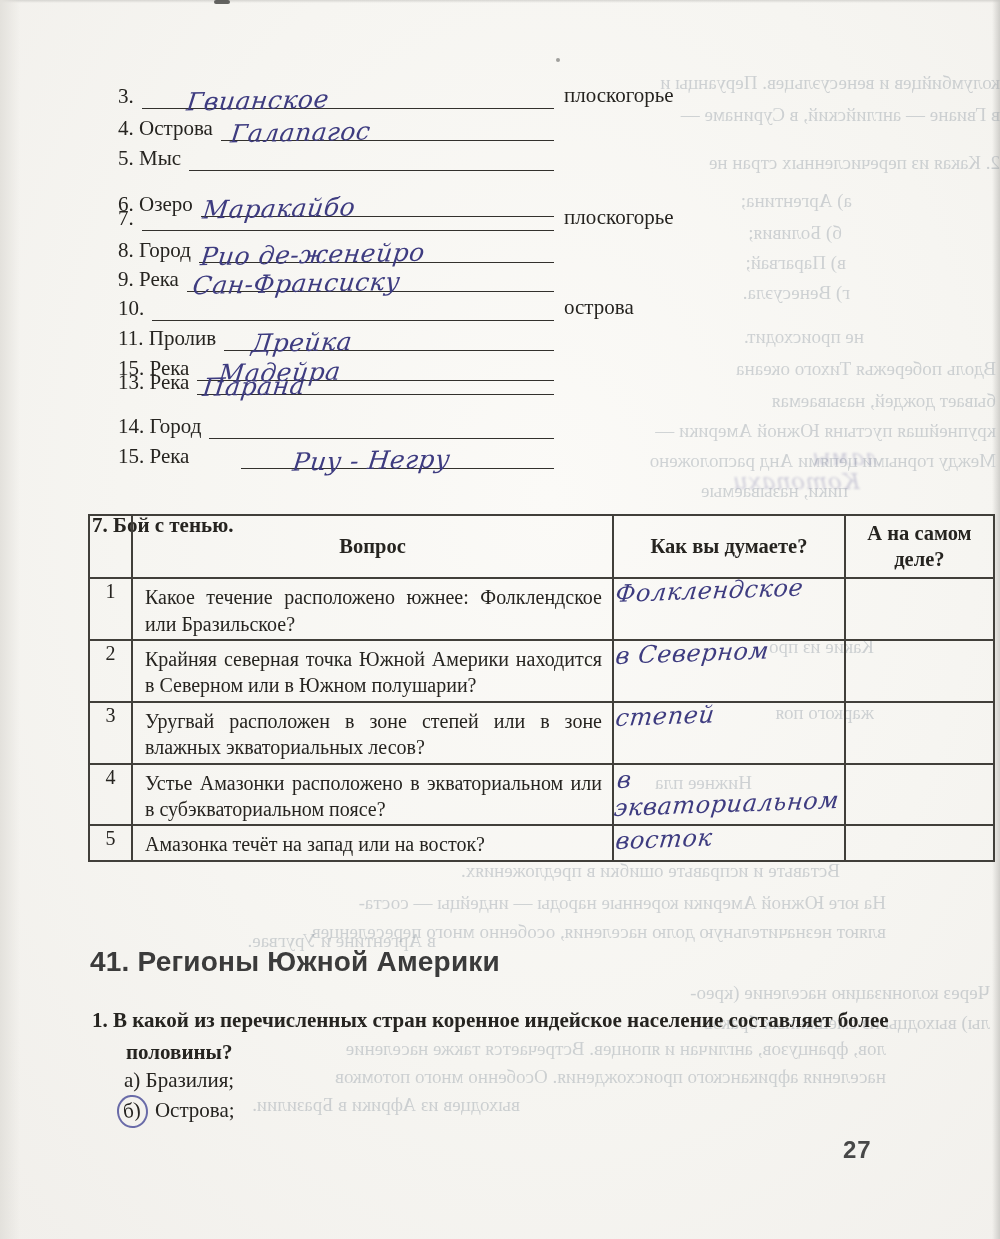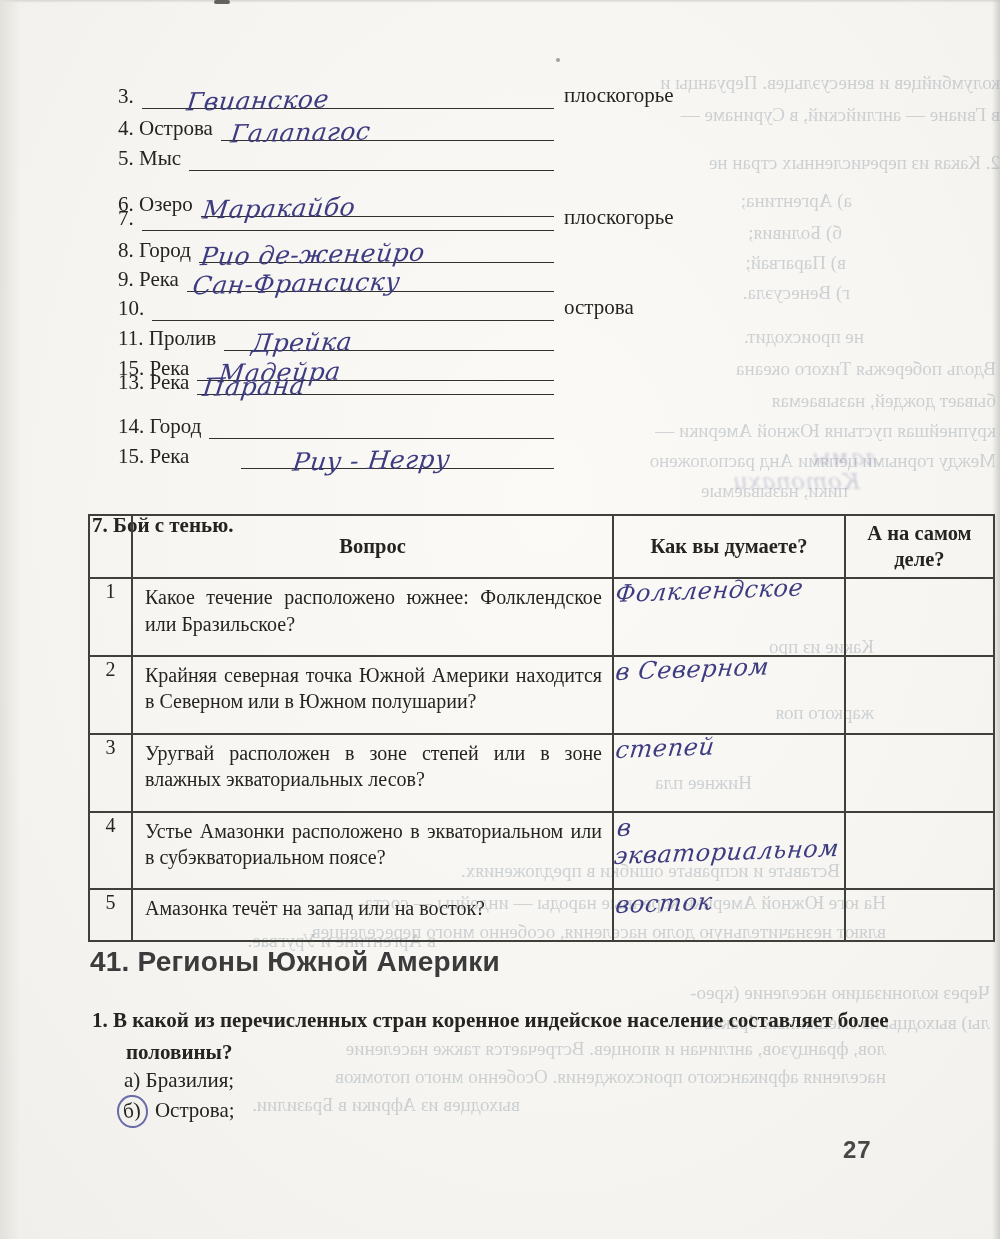--- a/index.html
+++ b/index.html
@@ -72,21 +72,21 @@
   table.quiz col.c2{width:125px;}
   table.quiz col.c3{width:149px;}
   table.quiz td,table.quiz th{
     border:2px solid #413f3a;vertical-align:top;overflow:visible;
   }
   table.quiz th{
     font-weight:bold;text-align:center;vertical-align:middle;
     padding:5px 4px;line-height:1.25;font-size:20.5px;
   }
   td.q-num{text-align:center;vertical-align:middle;font-size:20px;}
-  td.q-text{padding:5px 10px 18px 12px;line-height:1.32;text-align:justify;}
+  td.q-text{padding:5px 10px 2px 12px;line-height:1.32;text-align:justify;}
   td.q-think,td.q-actual{position:relative;padding:2px 4px;}
   .cell-hw{
     display:block;font-size:24px;line-height:1.15;
     transform:skewX(-8deg) rotate(-2deg);
     margin-top:-4px;margin-left:-2px;
   }
 
   
   .s41-title{
     position:absolute;left:90px;top:946px;

